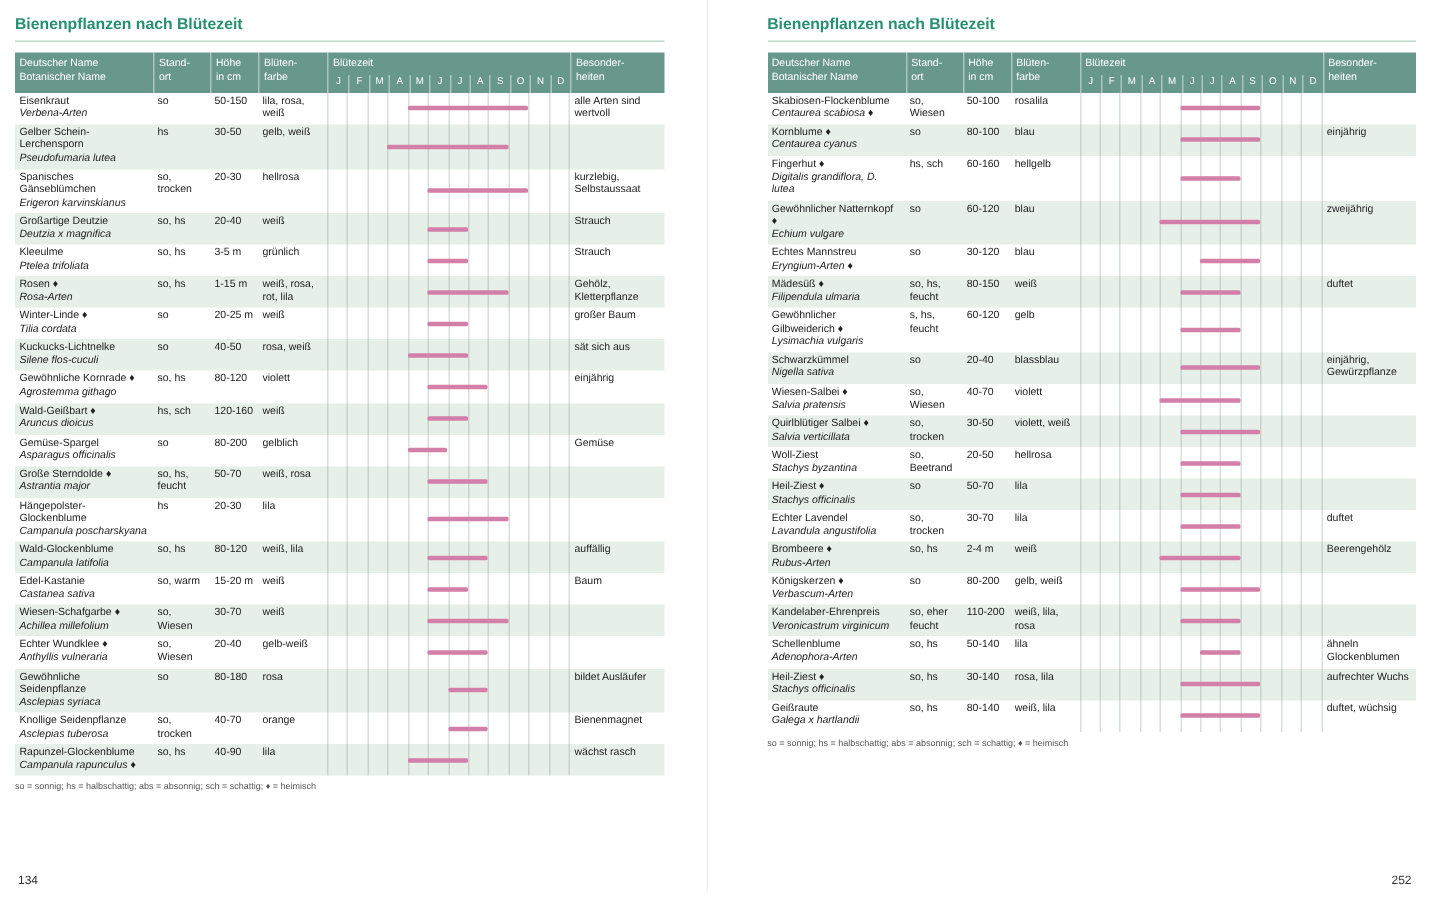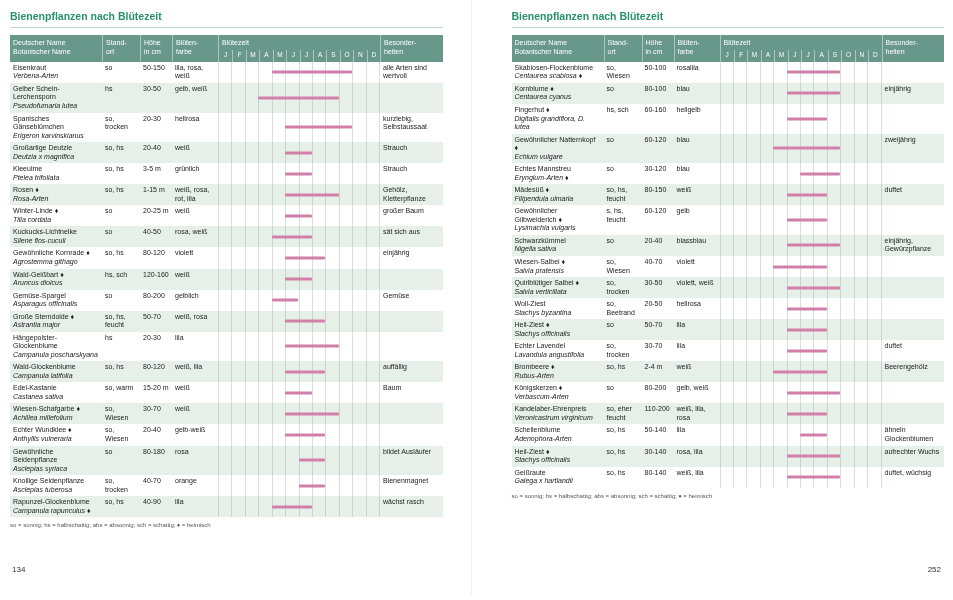--- a/index.html
+++ b/index.html
@@ -69,21 +69,21 @@
   .bar {
     position: absolute;
     top: 50%;
     height: 3px;
     transform: translateY(-50%);
     background: #d27fa9;
     border-radius: 1px;
   }
 
   .legend { font-size: 6px; color: #555; margin-top: 5px; }
-  .page-number { position: absolute; bottom: 20px; font-size: 8px; color: #333; }
+  .page-number { position: absolute; bottom: 3px; font-size: 8px; color: #333; }
   .page-left  .page-number { left: 12px; }
   .page-right .page-number { right: 12px; }
 </style>
 </head>
 <body>
 
 <div class="page page-left">
   <div class="page-title">Bienenpflanzen nach Blütezeit</div>
   <div class="table">
     <div class="thead">

